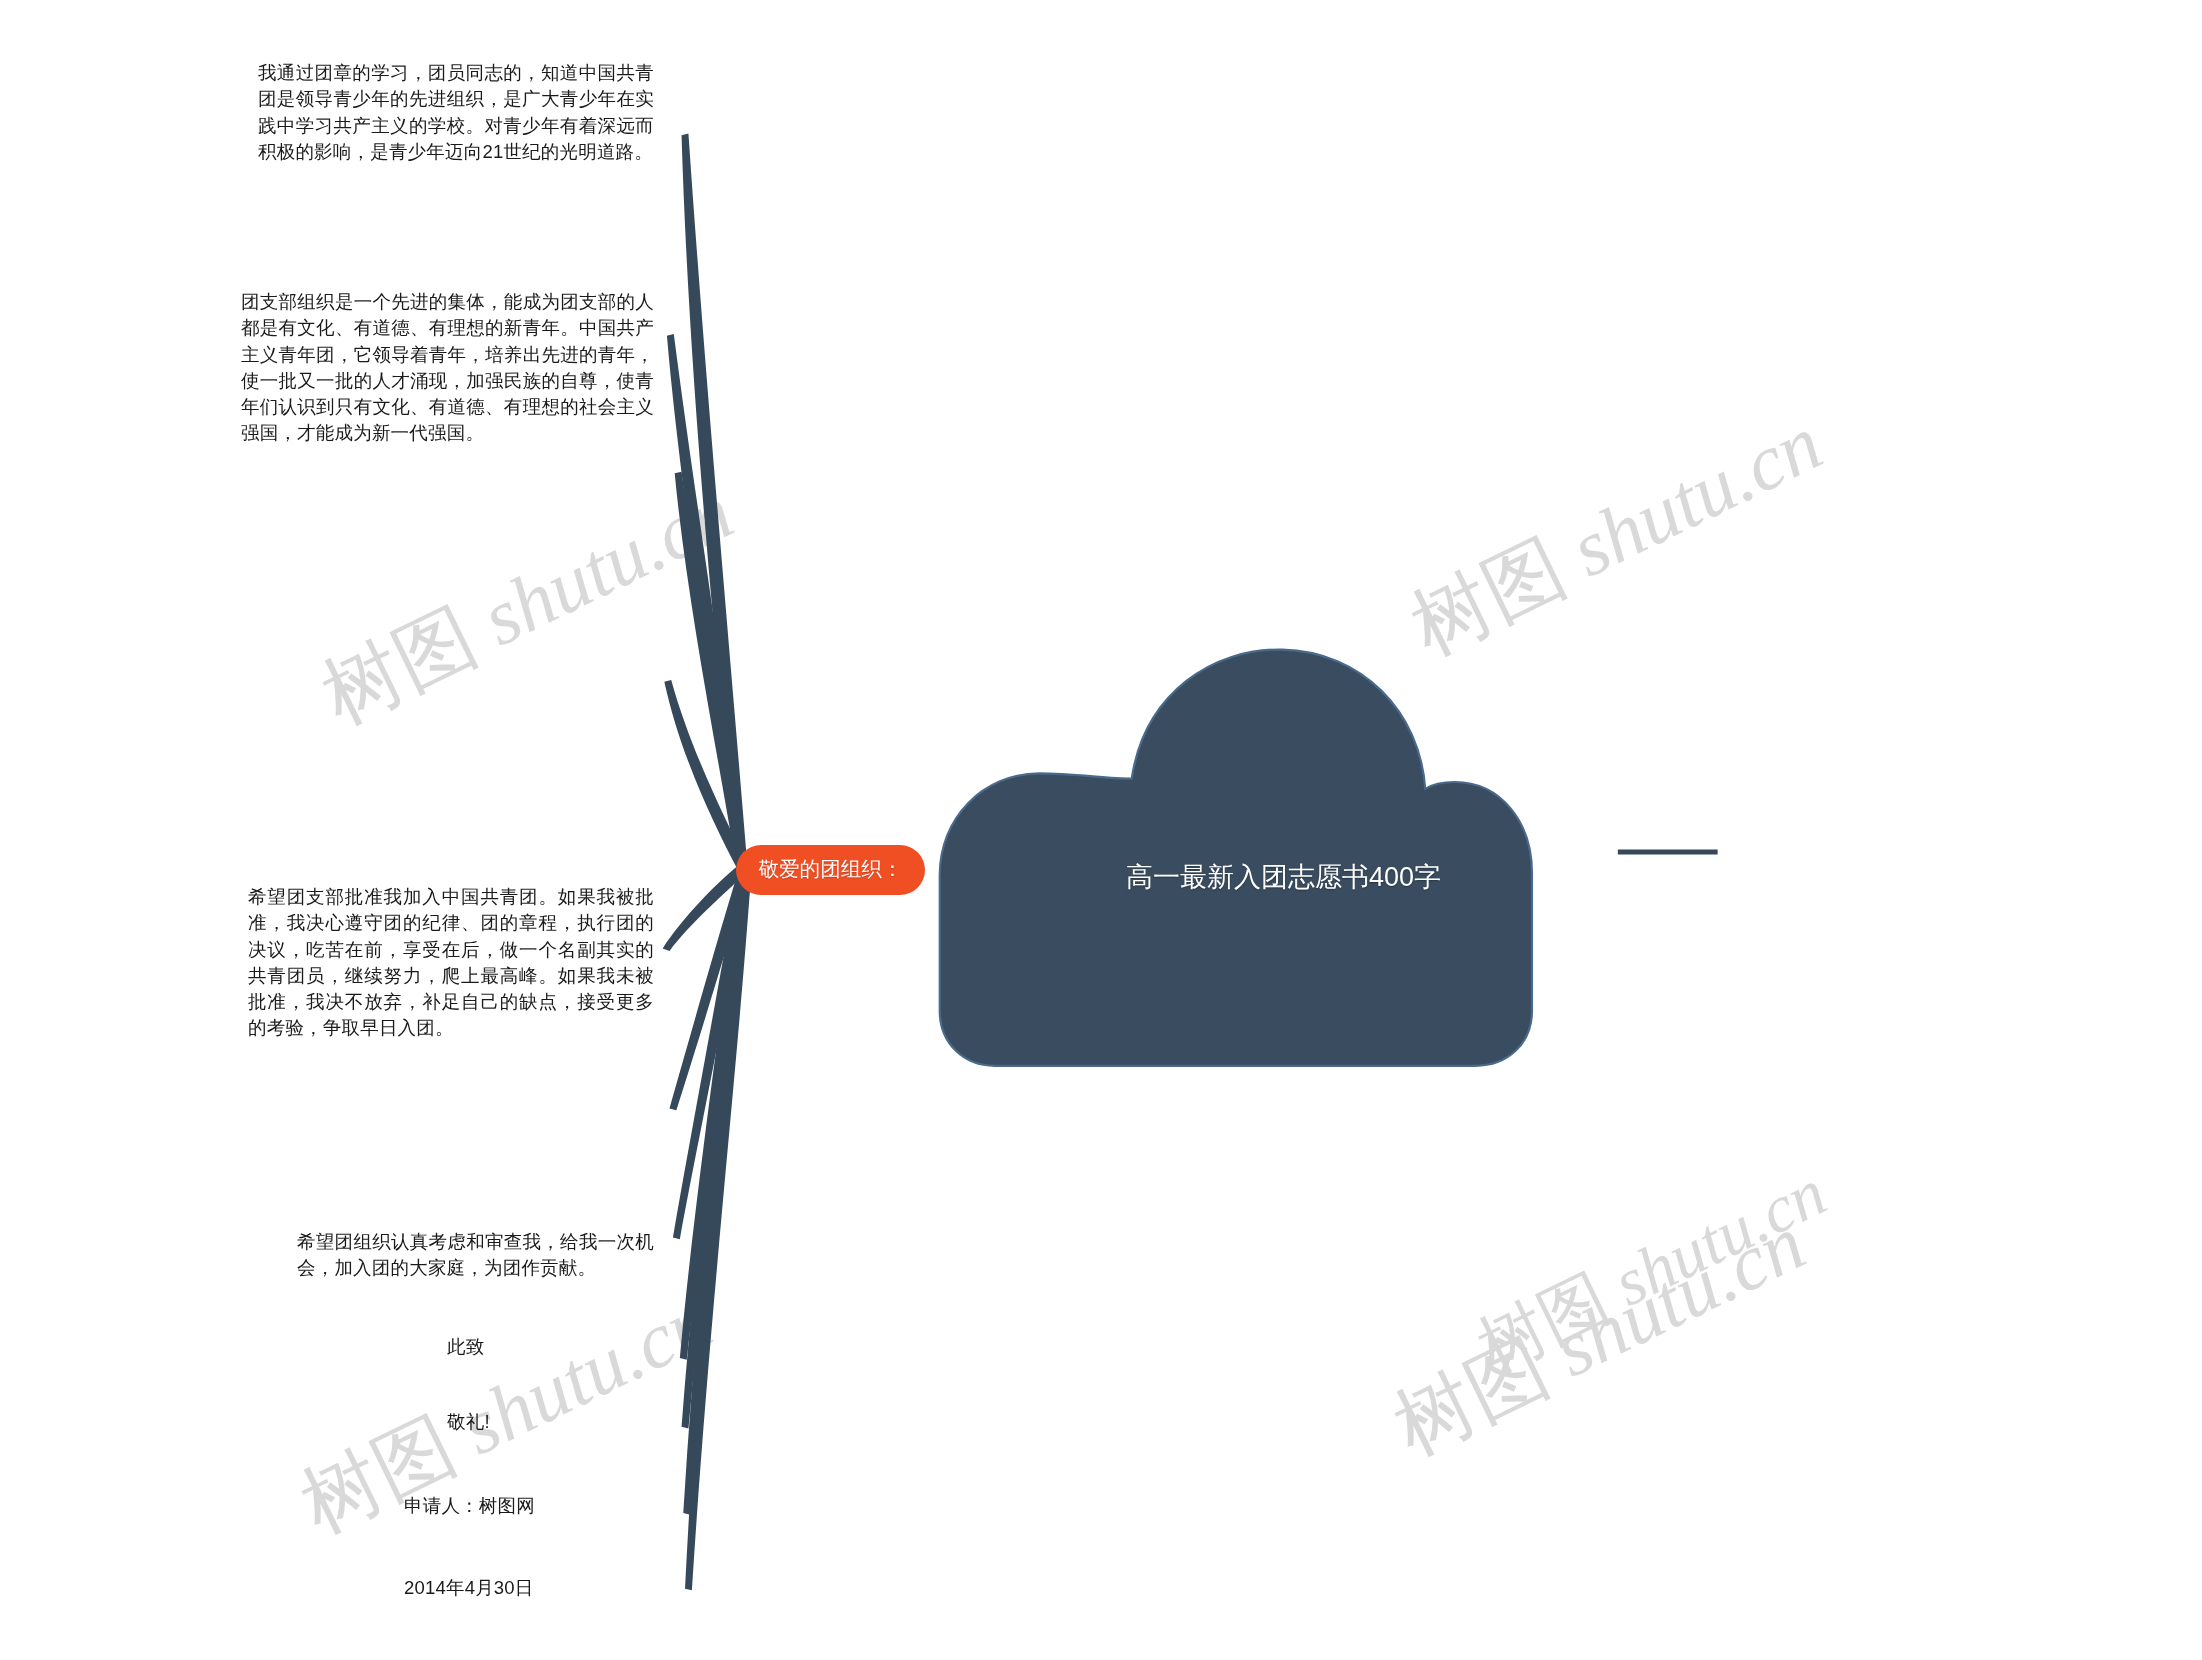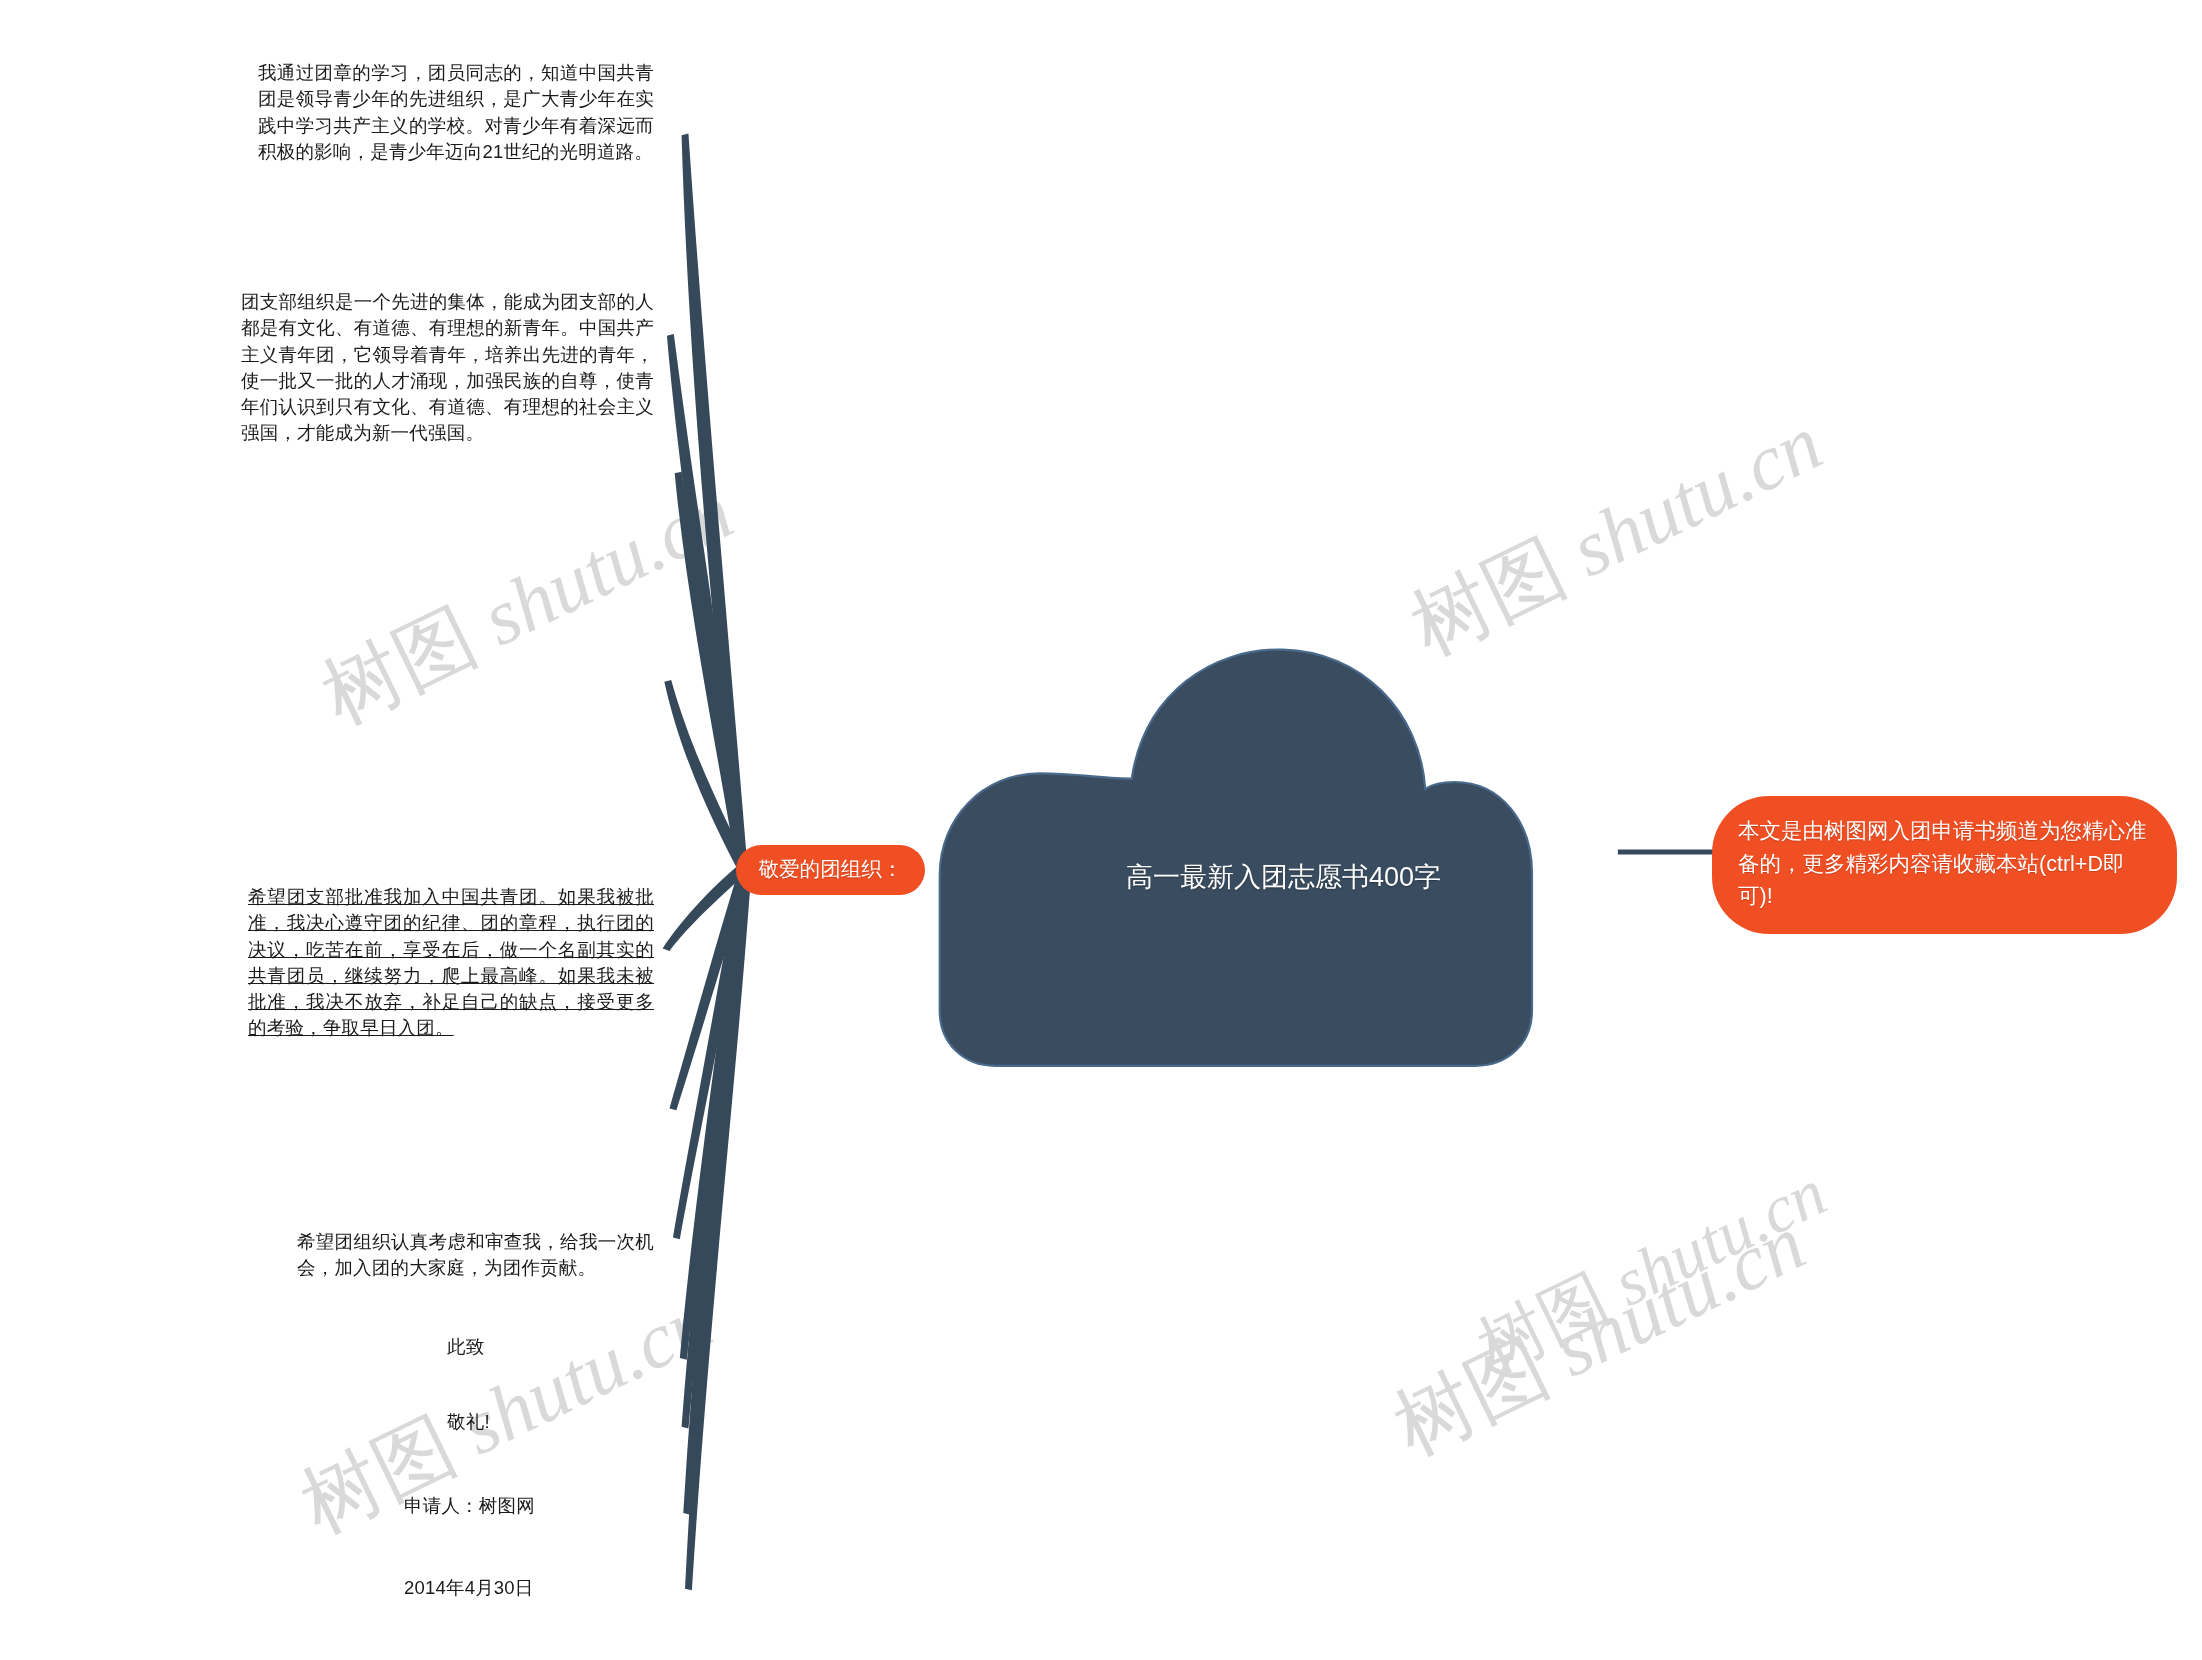--- a/index.html
+++ b/index.html
@@ -157,21 +157,21 @@
 
     <path d="M 1880,990 L 1996,990" stroke="#36495b" stroke-width="6" fill="none"></path>
   </svg>
 
   <div class="leaf" style="left:258px; top:60px; width:396px;"><span>我通过团章的学习，团员同志的，知道中国共青团是领导青少年的先进组织，是广大青少年在实践中学习共产主义的学校。对青少年有着深远而积极的影响，是青少年迈向21世纪的光明道路。</span></div>
 
   <div class="leaf" style="left:241px; top:243px; width:413px;margin-top:46px;"><span>团支部组织是一个先进的集体，能成为团支部的人都是有文化、有道德、有理想的新青年。中国共产主义青年团，它领导着青年，培养出先进的青年，使一批又一批的人才涌现，加强民族的自尊，使青年们认识到只有文化、有道德、有理想的社会主义强国，才能成为新一代强国。</span></div>
 
 
 
-  <div class="leaf" style="left:248px; top:884px; width:406px;text-decoration:underline;"><span>希望团支部批准我加入中国共青团。如果我被批准，我决心遵守团的纪律、团的章程，执行团的决议，吃苦在前，享受在后，做一个名副其实的共青团员，继续努力，爬上最高峰。如果我未被批准，我决不放弃，补足自己的缺点，接受更多的考验，争取早日入团。</span></div>
+  <div class="leaf" style="left:248px; top:884px; width:406px;"><span>希望团支部批准我加入中国共青团。如果我被批准，我决心遵守团的纪律、团的章程，执行团的决议，吃苦在前，享受在后，做一个名副其实的共青团员，继续努力，爬上最高峰。如果我未被批准，我决不放弃，补足自己的缺点，接受更多的考验，争取早日入团。</span></div>
 
 
   <div class="leaf" style="left:297px; top:1229px; width:357px;"><span>希望团组织认真考虑和审查我，给我一次机会，加入团的大家庭，为团作贡献。</span></div>
 
   <div class="leaf r" style="left:447px; top:1334px; width:206px;"><span>此致</span></div>
 
   <div class="leaf r" style="left:447px; top:1409px; width:206px;"><span>敬礼!</span></div>
 
   <div class="leaf r" style="left:404px; top:1493px; width:250px;"><span>申请人：树图网</span></div>
 
@@ -190,16 +190,15 @@
                C 690,468 662,494 624,494
                L 66,494
                C 30,494 2,468 2,430
                L 2,272
                C 2,206 52,154 118,154
                C 158,154 196,160 225,160 Z" fill="#3a4d60" stroke="#4a6a8c" stroke-width="2.5"></path>
     </svg>
   </div>
   <div id="cloud-label"><span>高一最新入团志愿书400字</span></div>
 
-  <div class="pill" id="pill-promo"><span>本文是由树图网入团申请书频道为您精心准备的，更多精彩内容请收藏本站(ctrl+D即可)!</span></div>
 
 </div>
 
 
 </body></html>

